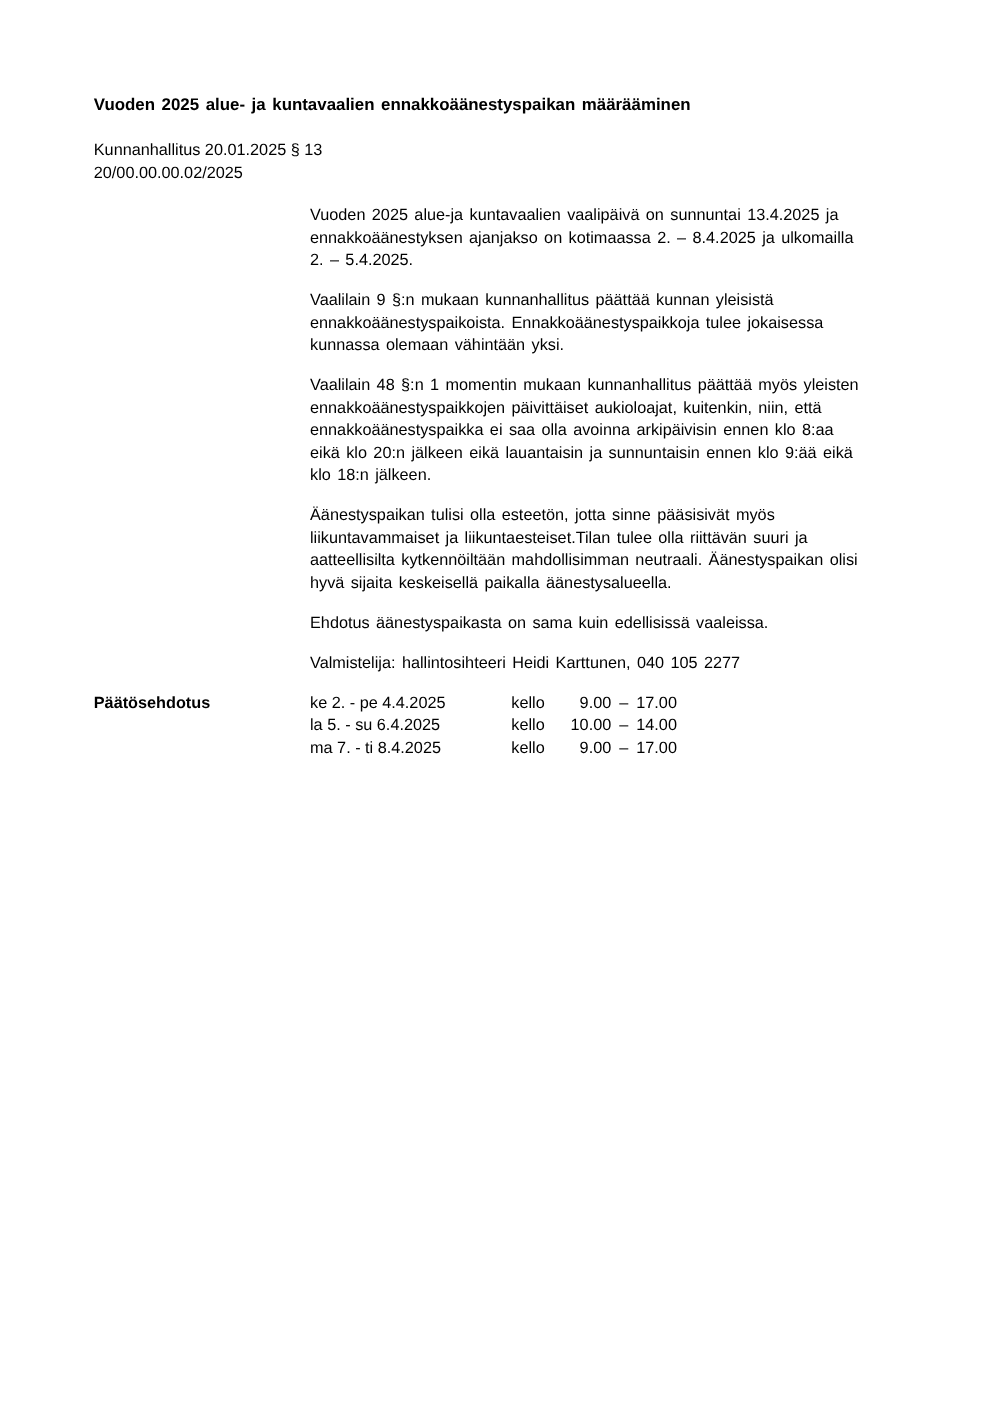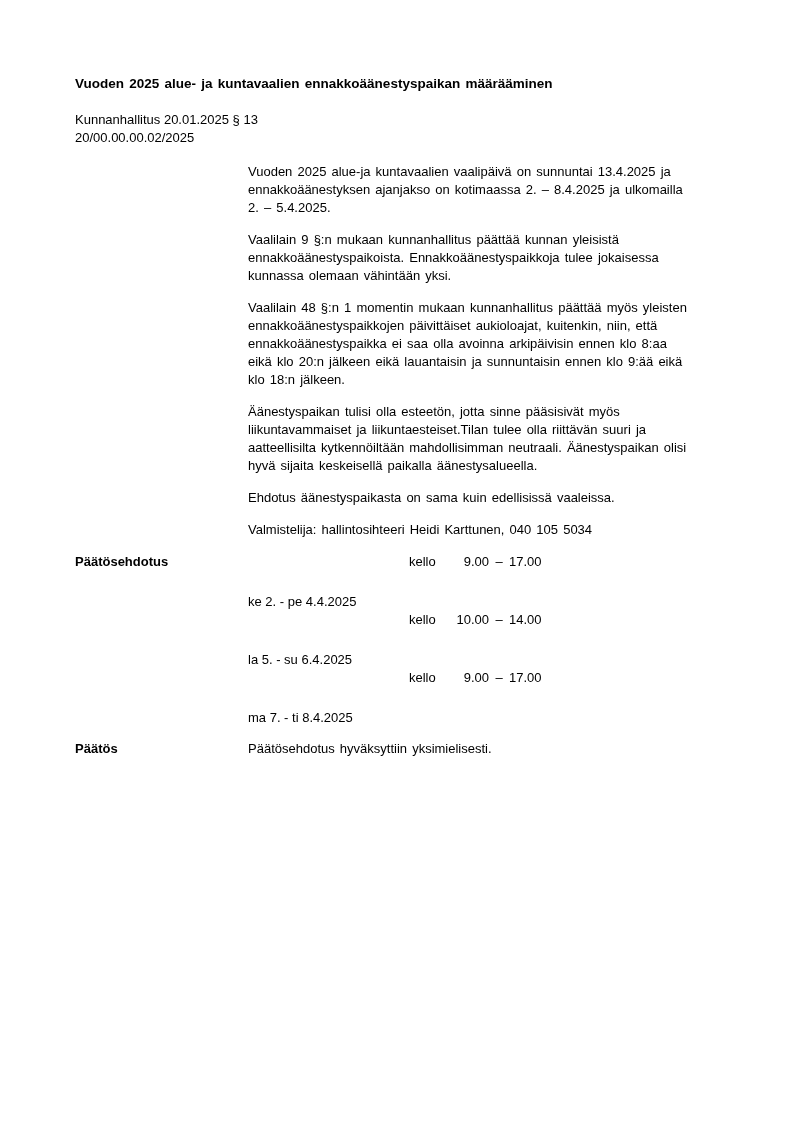--- a/index.html
+++ b/index.html
@@ -59,21 +59,21 @@
     margin-bottom: 0;
   }
   .schedule {
     margin: 0;
   }
   .sch-row {
     display: flex;
     line-height: 18px;
     white-space: pre;
   }
-  .sch-days  { flex: 0 0 135px; margin-top: 40px; }
+  .sch-days  { flex: 0 0 135px; }
   .sch-kello { flex: 0 0 32px; padding-left: 26px; }
   .sch-start { flex: 0 0 48px; text-align: right; }
   .sch-sep   { flex: 0 0 20px; text-align: center; }
   .sch-end   { flex: 0 0 auto; }
   .section-decision {
     margin-top: 13px;
   }
 </style>
 </head>
 <body>
@@ -99,21 +99,21 @@
       <p class="para">Vaalilain 48 §:n 1 momentin mukaan kunnanhallitus päättää myös yleisten
 ennakkoäänestyspaikkojen päivittäiset aukioloajat, kuitenkin, niin, että
 ennakkoäänestyspaikka ei saa olla avoinna arkipäivisin ennen klo 8:aa
 eikä klo 20:n jälkeen eikä lauantaisin ja sunnuntaisin ennen klo 9:ää eikä
 klo 18:n jälkeen.</p>
       <p class="para">Äänestyspaikan tulisi olla esteetön, jotta sinne pääsisivät myös
 liikuntavammaiset ja liikuntaesteiset.Tilan tulee olla riittävän suuri ja
 aatteellisilta kytkennöiltään mahdollisimman neutraali. Äänestyspaikan olisi
 hyvä sijaita keskeisellä paikalla äänestysalueella.</p>
       <p class="para">Ehdotus äänestyspaikasta on sama kuin edellisissä vaaleissa.</p>
-      <p class="para">Valmistelija: hallintosihteeri Heidi Karttunen, 040 105 5034</p>
+      <p class="para">Valmistelija: hallintosihteeri Heidi Karttunen, 040 105 2277</p>
     </div>
   </div>
 
   <div class="row">
     <div class="label-col">Päätösehdotus</div>
     <div class="body-col">
       <div class="schedule">
         <div class="sch-row">
           <span class="sch-days">ke 2. - pe 4.4.2025</span>
           <span class="sch-kello">kello</span>
@@ -132,20 +132,14 @@
           <span class="sch-days">ma 7. - ti 8.4.2025</span>
           <span class="sch-kello">kello</span>
           <span class="sch-start">9.00</span>
           <span class="sch-sep">–</span>
           <span class="sch-end">17.00</span>
         </div>
       </div>
     </div>
   </div>
 
-  <div class="row section-decision">
-    <div class="label-col">Päätös</div>
-    <div class="body-col">
-      <p class="para no-gap">Päätösehdotus hyväksyttiin yksimielisesti.</p>
-    </div>
-  </div>
 
 </div>
 
 </body></html>

